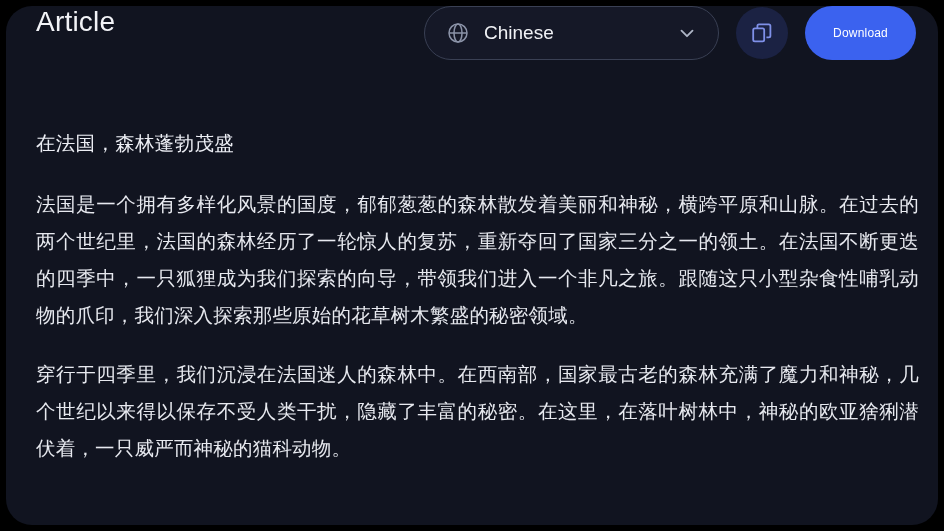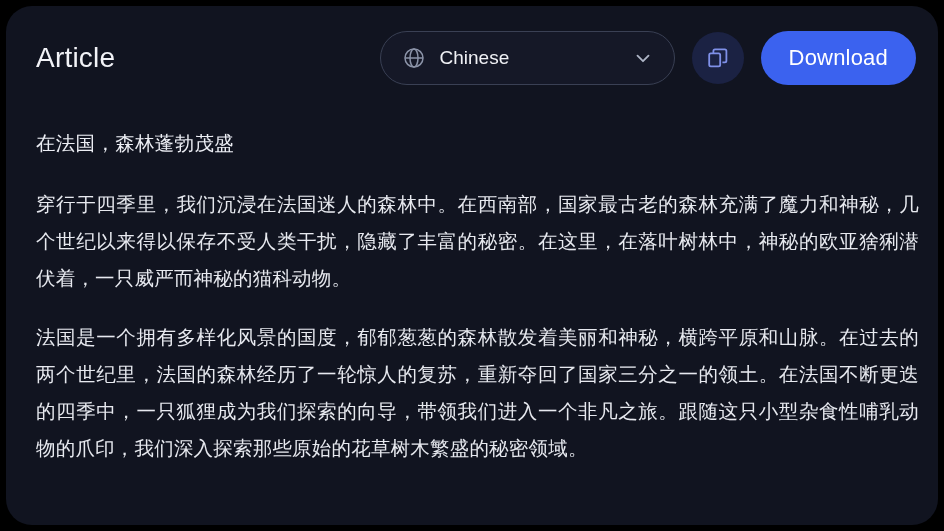--- a/index.html
+++ b/index.html
@@ -22,21 +22,21 @@
     background: #111420;
     border-radius: 26px;
     overflow: hidden;
   }
 
   
   #header-bar {
     position: relative;
     height: 104px;
     display: flex;
-    align-items: center;
+    align-items: flex-start;
     padding: 0 22px 0 30px;
   }
 
   #page-title {
     font-size: 28px;
     font-weight: 400;
     color: #f2f3f7;
     letter-spacing: 0.2px;
     white-space: nowrap;
   }
@@ -90,21 +90,21 @@
   }
 
   
   #download-button {
     height: 54px;
     padding: 0 28px;
     border: none;
     border-radius: 27px;
     background: #3b62ef;
     color: #ffffff;
-    font-size: 22px;
+    font-size: 12px;
     font-family: inherit;
     cursor: pointer;
     white-space: nowrap;
     letter-spacing: 0.2px;
   }
 
   
   #article-body {
     padding: 18px 19px 0 30px;
     color: #e7e9ef;
@@ -159,17 +159,17 @@
         </svg>
       </button>
 
       <button id="download-button">Download</button>
 
     </div>
   </div>
 
   <div id="article-body">
     <p class="article-heading">在法国，森林蓬勃茂盛</p>
+    <p class="article-paragraph">法国是一个拥有多样化风景的国度，郁郁葱葱的森林散发着美丽和神秘，横跨平原和山脉。在过去的两个世纪里，法国的森林经历了一轮惊人的复苏，重新夺回了国家三分之一的领土。在法国不断更迭的四季中，一只狐狸成为我们探索的向导，带领我们进入一个非凡之旅。跟随这只小型杂食性哺乳动物的爪印，我们深入探索那些原始的花草树木繁盛的秘密领域。</p>
     <p class="article-paragraph">穿行于四季里，我们沉浸在法国迷人的森林中。在西南部，国家最古老的森林充满了魔力和神秘，几个世纪以来得以保存不受人类干扰，隐藏了丰富的秘密。在这里，在落叶树林中，神秘的欧亚猞猁潜伏着，一只威严而神秘的猫科动物。</p>
-    <p class="article-paragraph">法国是一个拥有多样化风景的国度，郁郁葱葱的森林散发着美丽和神秘，横跨平原和山脉。在过去的两个世纪里，法国的森林经历了一轮惊人的复苏，重新夺回了国家三分之一的领土。在法国不断更迭的四季中，一只狐狸成为我们探索的向导，带领我们进入一个非凡之旅。跟随这只小型杂食性哺乳动物的爪印，我们深入探索那些原始的花草树木繁盛的秘密领域。</p>
   </div>
 
 </div>
 
 </body></html>

